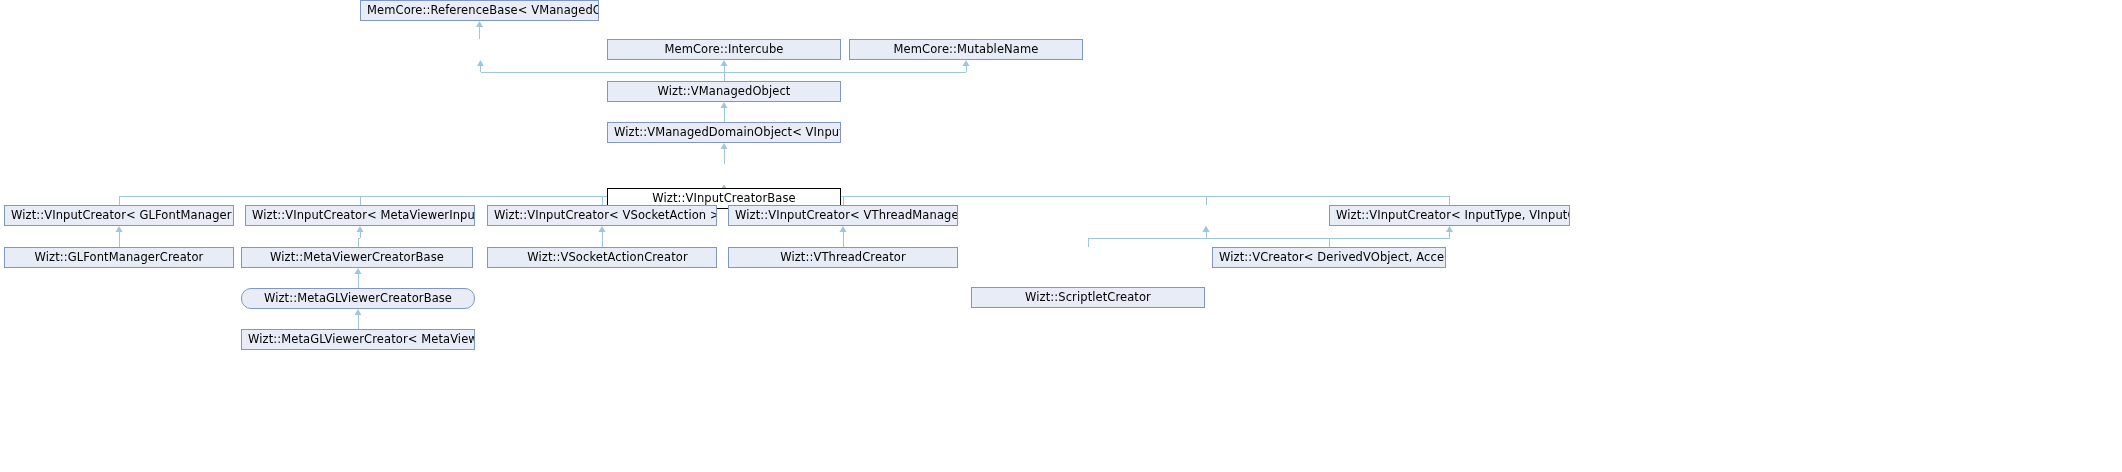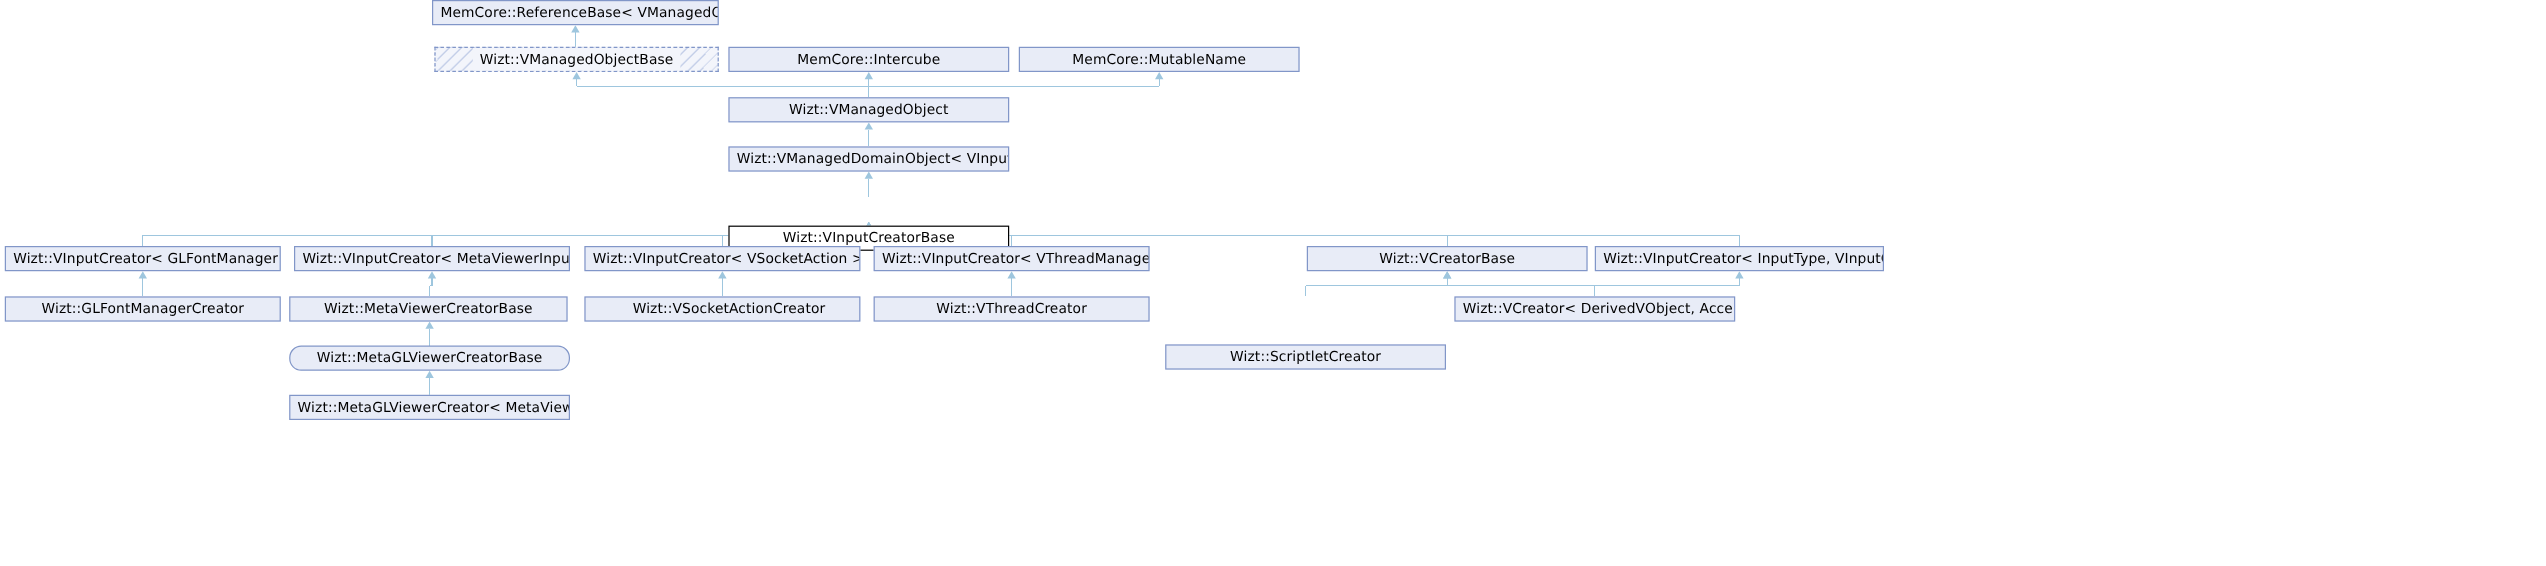--- a/index.html
+++ b/index.html
@@ -153,31 +153,29 @@
       <line x1="1449.5" y1="238" x2="1449.5" y2="232" stroke="#9ec6de" stroke-width="1" shape-rendering="crispEdges"></line>
       <path d="M 1446 232 L 1449.5 226 L 1453 232 Z" fill="#9ec6de"></path>
       <g></g>
       <line x1="358" y1="274" x2="358" y2="288" stroke="#9ec6de" stroke-width="1" shape-rendering="crispEdges"></line>
       <path d="M 354.5 274 L 358 268 L 361.5 274 Z" fill="#9ec6de"></path>
       <g></g>
       <line x1="358" y1="315" x2="358" y2="329" stroke="#9ec6de" stroke-width="1" shape-rendering="crispEdges"></line>
       <path d="M 354.5 315 L 358 309 L 361.5 315 Z" fill="#9ec6de"></path>
     </svg>
 <div class="node" style="left: 360px; top: 0px; width: 239px;"><span class="label">MemCore::ReferenceBase&lt; VManagedObjectBase &gt;</span></div>
-    <div class="node abstract" style="left: 362px; top: 39px; width: 237px;"><span class="label">Wizt::VManagedObjectBase</span></div>
     <div class="node" style="left: 607px; top: 39px; width: 234px;"><span class="label">MemCore::Intercube</span></div>
     <div class="node" style="left: 849px; top: 39px; width: 234px;"><span class="label">MemCore::MutableName</span></div>
     <div class="node" style="left: 607px; top: 81px; width: 234px;"><span class="label">Wizt::VManagedObject</span></div>
     <div class="node" style="left: 607px; top: 122px; width: 234px;"><span class="label">Wizt::VManagedDomainObject&lt; VInputCreatorBase &gt;</span></div>
     <div class="node current" style="left: 607px; top: 164px; width: 234px; margin-top: 24px;"><span class="label">Wizt::VInputCreatorBase</span></div>
     <div class="node" style="left: 4px; top: 205px; width: 230px;"><span class="label">Wizt::VInputCreator&lt; GLFontManager &gt;</span></div>
     <div class="node" style="left: 245px; top: 205px; width: 230px;"><span class="label">Wizt::VInputCreator&lt; MetaViewerInputType &gt;</span></div>
     <div class="node" style="left: 487px; top: 205px; width: 230px;"><span class="label">Wizt::VInputCreator&lt; VSocketAction &gt;</span></div>
     <div class="node" style="left: 728px; top: 205px; width: 230px;"><span class="label">Wizt::VInputCreator&lt; VThreadManager &gt;</span></div>
-    <div class="node" style="left: 1089px; top: 205px; width: 234px;"><span class="label">Wizt::VCreatorBase</span></div>
     <div class="node" style="left: 1329px; top: 205px; width: 241px;"><span class="label">Wizt::VInputCreator&lt; InputType, VInputCreatorClass &gt;</span></div>
     <div class="node" style="left: 4px; top: 247px; width: 230px;"><span class="label">Wizt::GLFontManagerCreator</span></div>
     <div class="node" style="left: 241px; top: 247px; width: 232px;"><span class="label">Wizt::MetaViewerCreatorBase</span></div>
     <div class="node" style="left: 487px; top: 247px; width: 230px; padding-left: 11px;"><span class="label">Wizt::VSocketActionCreator</span></div>
     <div class="node" style="left: 728px; top: 247px; width: 230px;"><span class="label">Wizt::VThreadCreator</span></div>
     <div class="node" style="left: 971px; top: 247px; width: 234px; margin-top: 40px;"><span class="label">Wizt::ScriptletCreator</span></div>
     <div class="node" style="left: 1212px; top: 247px; width: 234px;"><span class="label">Wizt::VCreator&lt; DerivedVObject, AcceptedTypes &gt;</span></div>
     <div class="node" style="left: 241px; top: 288px; width: 234px; border-radius: 10px;"><span class="label">Wizt::MetaGLViewerCreatorBase</span></div>
     <div class="node" style="left: 241px; top: 329px; width: 234px;"><span class="label">Wizt::MetaGLViewerCreator&lt; MetaViewerClass &gt;</span></div>
   </div>

